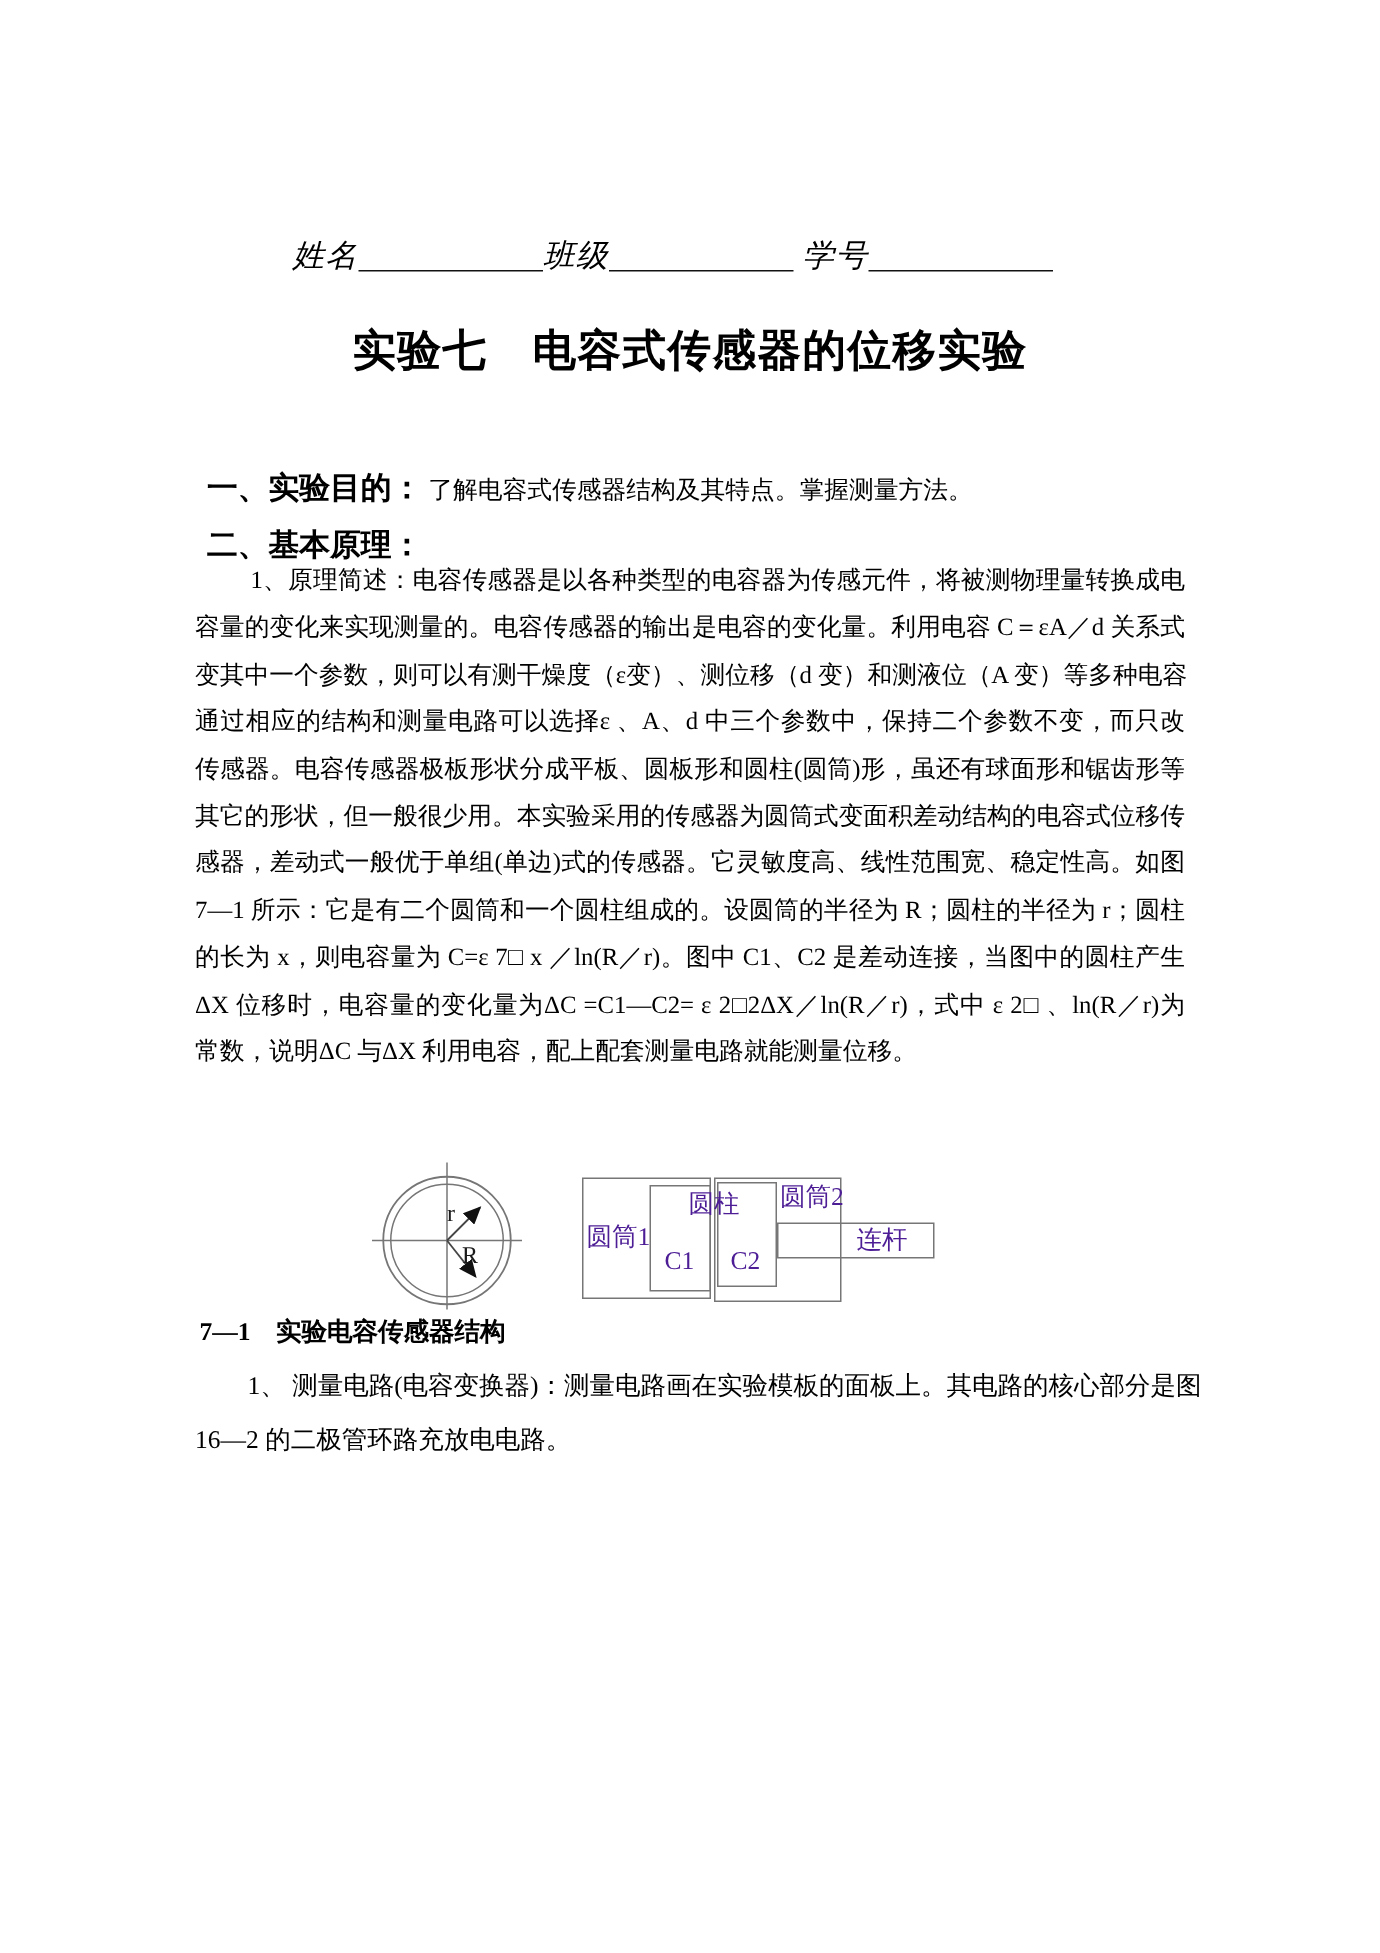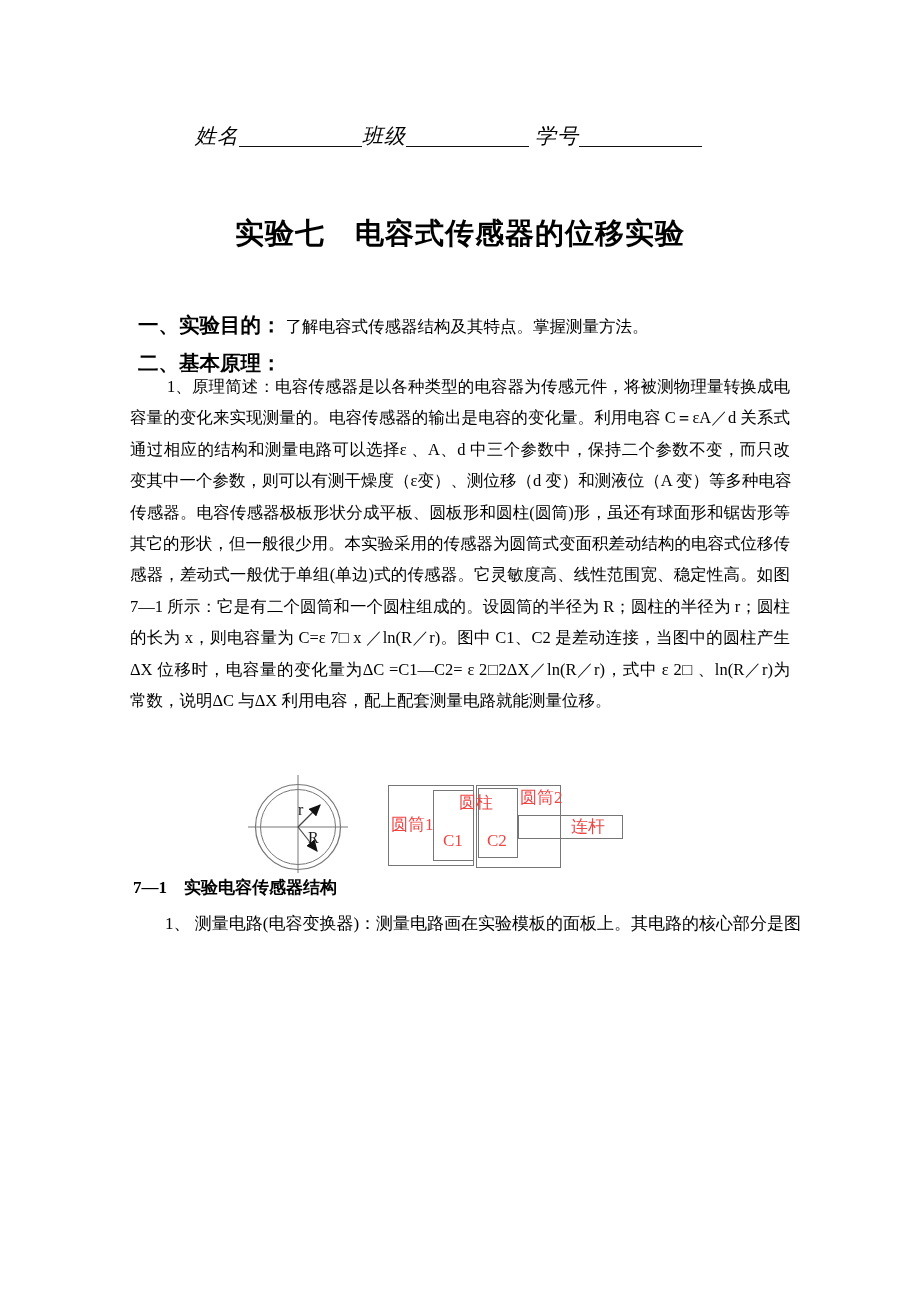--- a/index.html
+++ b/index.html
@@ -26,53 +26,53 @@
   
   .principle{position:absolute;top:371px;left:130px;width:660px;font-size:16.5px;}
   .pline{height:31.4px;line-height:31.4px;white-space:nowrap;
     text-align:justify;text-align-last:justify;}
   .pline.indent{padding-left:37px;}
   .pline.lastline{text-align-last:left;}
   
   .figure{position:absolute;top:755px;left:130px;width:660px;height:150px;}
   .figure svg{position:absolute;left:0;top:0;}
   .fig-rect{position:absolute;border:1px solid #767676;box-sizing:border-box;}
-  .fig-label{position:absolute;font-size:17px;line-height:20px;white-space:nowrap;color:#ef4444;}
+  .fig-label{position:absolute;font-size:17px;line-height:20px;white-space:nowrap;color:#4c1d95;}
   .fig-rlabel{position:absolute;font-size:16px;font-style:normal;color:#1a1a1a;}
   .caption{position:absolute;top:876px;left:133px;font-size:17px;white-space:pre;font-weight:bold;}
   
   .measure{position:absolute;top:906px;left:130px;width:660px;font-size:17px;}
   .mline{height:36px;line-height:36px;white-space:nowrap;}
   .mline.justify{text-align:justify;text-align-last:justify;padding-left:35px;}
 </style>
 </head>
 <body>
 
 <div class="page">
 
   <div class="hdr">
-    <span class="fld"><span class="lbl">姓名</span><span class="blank"></span></span><span class="fld"><span class="lbl">班级</span><span class="blank"></span></span><span class="fld" style="margin-left:6px;"><span class="lbl">学号</span><span class="blank"></span></span>
+    <span class="fld"><span class="lbl">姓名</span><span class="blank"></span></span><span class="fld"><span class="lbl">班级</span><span class="blank"></span></span><span class="fld" style="margin-left:6px;margin-top:34px;"><span class="lbl">学号</span><span class="blank"></span></span>
   </div>
 
   <div class="doc-title">实验七　电容式传感器的位移实验</div>
 
   <div class="sec sec1">
     <span class="h">一、实验目的：</span>
     <span class="t">了解电容式传感器结构及其特点。掌握测量方法。</span>
   </div>
 
   <div class="sec sec2">
     <span class="h">二、基本原理：</span>
   </div>
 
   <div class="principle">
     <div class="pline indent">1、原理简述：电容传感器是以各种类型的电容器为传感元件，将被测物理量转换成电</div>
     <div class="pline">容量的变化来实现测量的。电容传感器的输出是电容的变化量。利用电容 C＝εA／d 关系式</div>
+    <div class="pline">变其中一个参数，则可以有测干燥度（ε变）、测位移（d 变）和测液位（A 变）等多种电容</div>
     <div class="pline">通过相应的结构和测量电路可以选择ε 、A、d 中三个参数中，保持二个参数不变，而只改</div>
-    <div class="pline">变其中一个参数，则可以有测干燥度（ε变）、测位移（d 变）和测液位（A 变）等多种电容</div>
     <div class="pline">传感器。电容传感器极板形状分成平板、圆板形和圆柱(圆筒)形，虽还有球面形和锯齿形等</div>
     <div class="pline">其它的形状，但一般很少用。本实验采用的传感器为圆筒式变面积差动结构的电容式位移传</div>
     <div class="pline">感器，差动式一般优于单组(单边)式的传感器。它灵敏度高、线性范围宽、稳定性高。如图</div>
     <div class="pline">7—1 所示：它是有二个圆筒和一个圆柱组成的。设圆筒的半径为 R；圆柱的半径为 r；圆柱</div>
     <div class="pline">的长为 x，则电容量为 C=ε 7□ x ／ln(R／r)。图中 C1、C2 是差动连接，当图中的圆柱产生</div>
     <div class="pline">ΔX 位移时，电容量的变化量为ΔC =C1—C2= ε 2□2ΔX／ln(R／r)，式中 ε 2□ 、ln(R／r)为</div>
     <div class="pline lastline">常数，说明ΔC 与ΔX 利用电容，配上配套测量电路就能测量位移。</div>
   </div>
 
   <div class="figure">
@@ -104,15 +104,16 @@
     <div class="fig-label" style="left:313px;top:76px;">C1</div>
     <div class="fig-label" style="left:357px;top:76px;">C2</div>
     <div class="fig-label" style="left:390px;top:33px;">圆筒2</div>
     <div class="fig-label" style="left:441px;top:62px;">连杆</div>
   </div>
 
   <div class="caption">7—1　实验电容传感器结构</div>
 
   <div class="measure">
     <div class="mline justify">1、 测量电路(电容变换器)：测量电路画在实验模板的面板上。其电路的核心部分是图</div>
+    <div class="mline">16—2 的二极管环路充放电电路。</div>
   </div>
 
 </div>
 
 </body></html>

